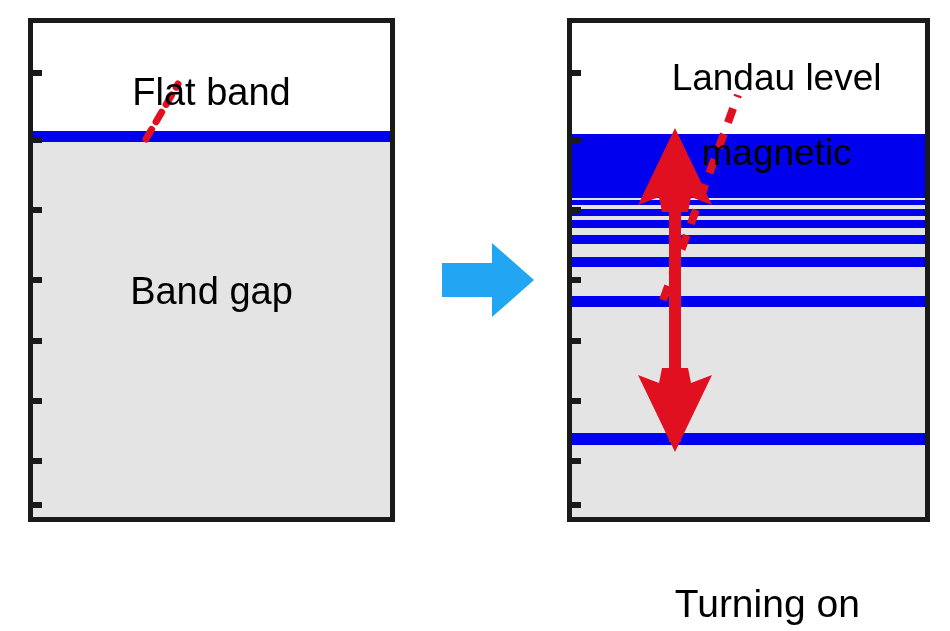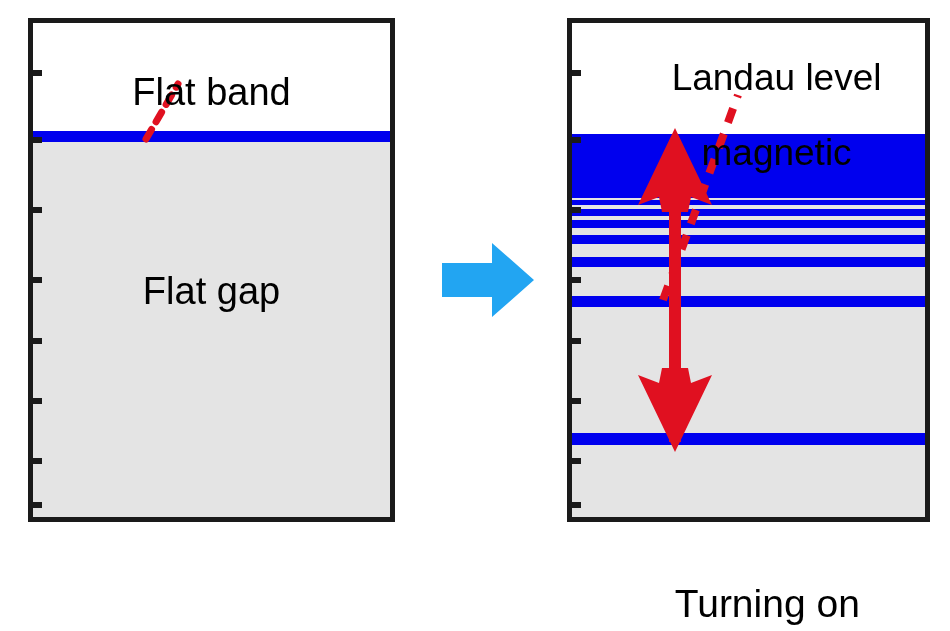--- a/index.html
+++ b/index.html
@@ -102,21 +102,21 @@
       <rect x="669" y="140" width="12" height="302"></rect>
 
       <path d="M675 128 L712 205 L691 197 L688 212 L662 212 L659 197 L638 205 Z"></path>
 
       <path d="M675 452 L712 375 L691 383 L688 368 L662 368 L659 383 L638 375 Z"></path>
     </g>
   </svg>
 
   <div class="label" id="flat-band-label">Flat band</div>
 
-  <div class="label" id="band-gap-label">Flat gap</div>
+  <div class="label" id="band-gap-label">Band gap</div>
 
   <div class="label" id="landau-label">
     <span>Landau level</span><br>
     <span>magnetic</span>
   </div>
 
 
   <div class="label" id="caption-right">
     <span>Turning on</span><br>
     

